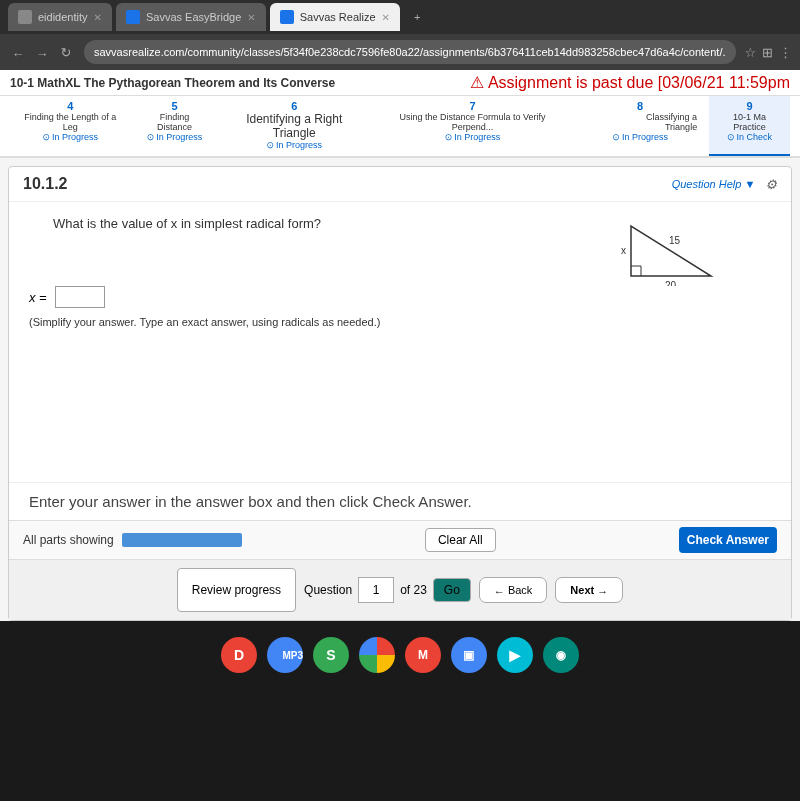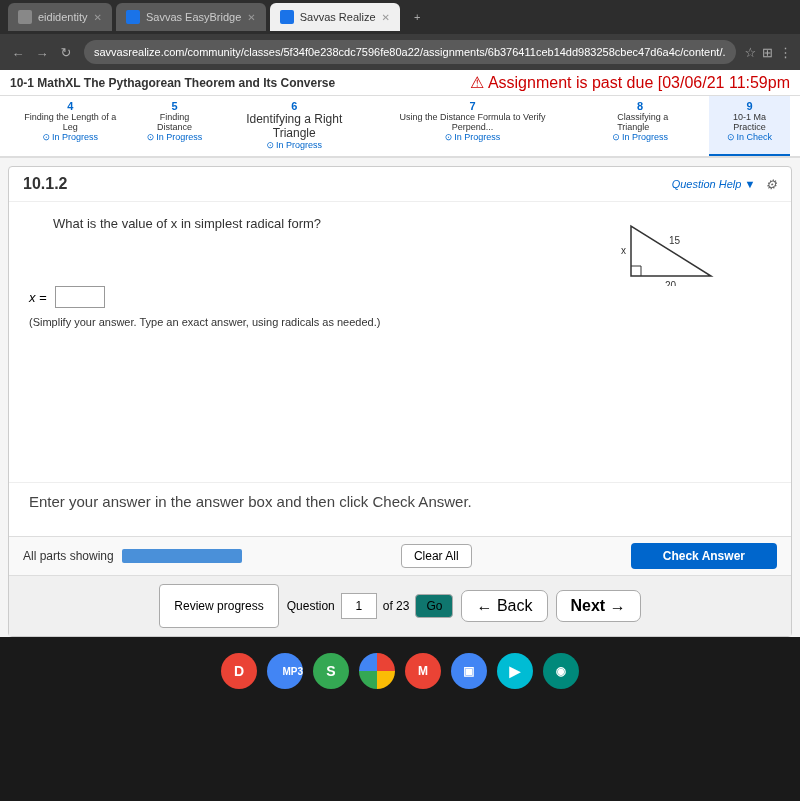--- a/index.html
+++ b/index.html
@@ -256,21 +256,20 @@
       color: #444;
     }
 
     .bottom-controls {
       display: flex;
       align-items: center;
       justify-content: space-between;
       padding: 6px 14px;
       background: #f9f9f9;
       border-top: 1px solid #ddd;
-      margin-top: 16px;
     }
 
     .parts-showing {
       display: flex;
       align-items: center;
       gap: 8px;
       font-size: 12px;
       color: #333;
     }
 
@@ -284,21 +283,21 @@
     .clear-all-btn {
       padding: 4px 12px;
       background: #fff;
       border: 1px solid #aaa;
       border-radius: 4px;
       cursor: pointer;
       font-size: 12px;
     }
 
     .check-answer-btn {
-      padding: 6px 32px;
+      padding: 6px 8px;
       background: #0066cc;
       color: #fff;
       border: none;
       border-radius: 4px;
       cursor: pointer;
       font-size: 12px;
       font-weight: bold;
     }
 
     .navigation-bar {
@@ -343,21 +342,21 @@
       cursor: pointer;
       font-size: 12px;
     }
 
     .back-btn, .next-btn {
       padding: 6px 14px;
       background: #fff;
       border: 1px solid #aaa;
       border-radius: 7px;
       cursor: pointer;
-      font-size: 16px;
+      font-size: 11px;
       display: flex;
       align-items: center;
       gap: 4px;
     }
 
     .next-btn {
       font-weight: bold;
     }
 
     
@@ -468,21 +467,21 @@
     <div class="lesson-tab">
       <span class="tab-num">7</span>
       <span style="font-size:9px;text-align:center;">Using the Distance Formula to Verify Perpend...</span>
       <span class="tab-status">
         <span style="color:#0066cc;">⊙</span>
         <span>In Progress</span>
       </span>
     </div>
     <div class="lesson-tab">
       <span class="tab-num">8</span>
-      <span style="font-size:9px;text-align:left;margin-left:34px;">Classifying a Triangle</span>
+      <span style="font-size:9px;text-align:right;margin-left:34px;">Classifying a Triangle</span>
       <span class="tab-status">
         <span style="color:#0066cc;">⊙</span>
         <span>In Progress</span>
       </span>
     </div>
     <div class="lesson-tab active-tab">
       <span class="tab-num">9</span>
       <span style="font-size:9px;text-align:center;">10-1 Ma Practice</span>
       <span class="tab-status">
         <span style="color:#0066cc;">⊙</span>

